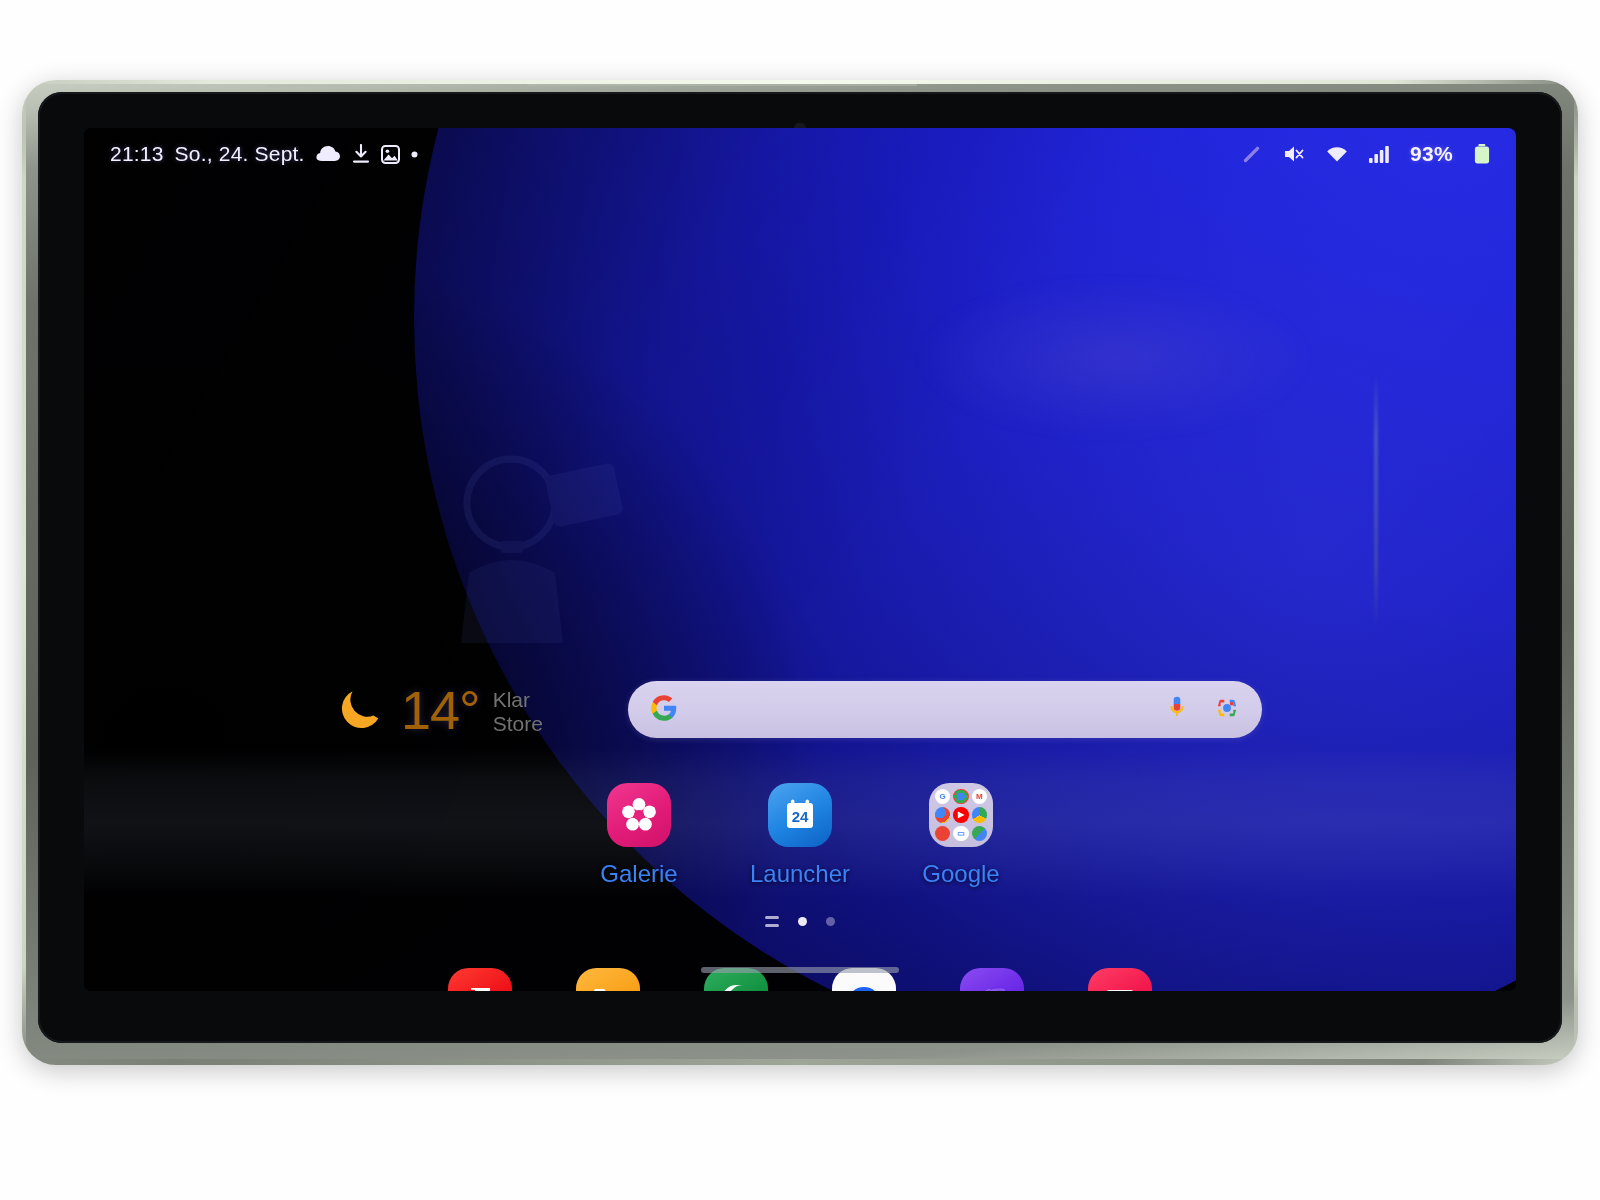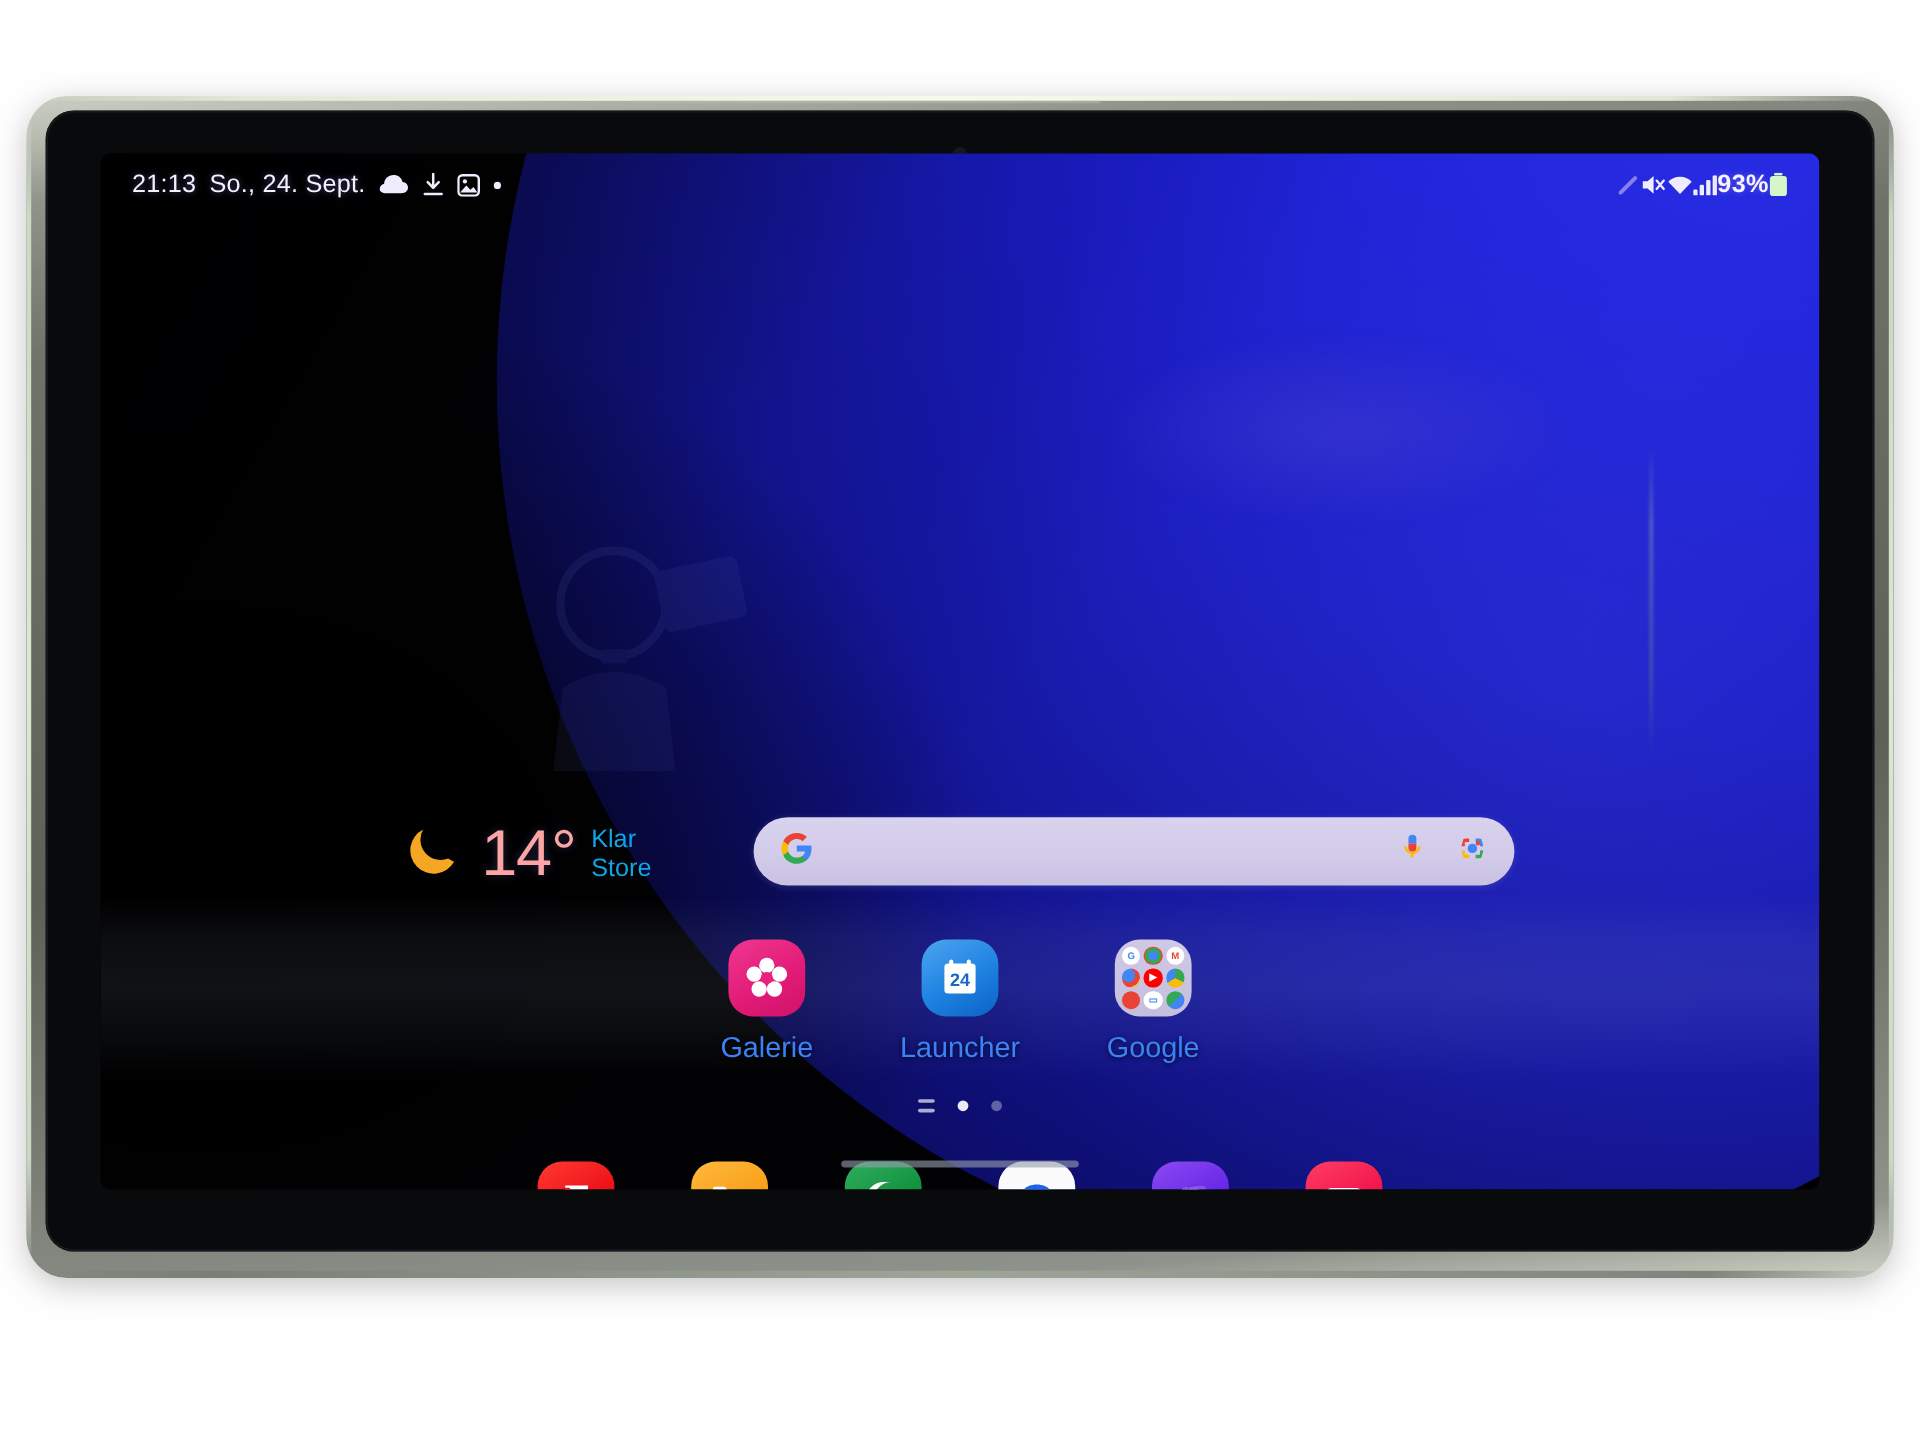--- a/index.html
+++ b/index.html
@@ -46,30 +46,30 @@
     background:radial-gradient(ellipse at 50% 50%, rgba(140,120,200,.16) 0%, rgba(0,0,0,0) 70%);filter:blur(8px);}
   #refl-band{position:absolute;left:0;right:0;top:620px;height:150px;
     background:linear-gradient(180deg, rgba(255,255,255,0) 0%, rgba(150,165,195,.075) 22%, rgba(160,175,205,.10) 50%, rgba(150,165,195,.055) 78%, rgba(255,255,255,0) 100%);}
   #refl-line{position:absolute;left:1290px;top:245px;width:4px;height:255px;border-radius:3px;
     background:linear-gradient(180deg, rgba(90,105,170,.0) 0%, rgba(100,118,190,.55) 25%, rgba(90,100,160,.45) 75%, rgba(70,50,80,.0) 100%);filter:blur(1px);}
 
   
   #statusbar{position:absolute;left:0;right:0;top:0;height:52px;display:flex;align-items:center;
     justify-content:space-between;padding:0 26px;box-sizing:border-box;}
   #sb-left{display:flex;align-items:center;gap:11px;}
-  #sb-right{display:flex;align-items:center;gap:0;}
+  #sb-right{display:flex;align-items:center;gap:21px;}
   .sb-text{color:#f3f0ff;font-size:21px;letter-spacing:.2px;text-shadow:0 0 5px rgba(160,150,255,.45);}
   .sb-ico{display:flex;align-items:center;}
   #batt-pct{color:#f6f3ff;font-size:21px;font-weight:600;letter-spacing:.3px;text-shadow:0 0 5px rgba(160,150,255,.45);}
 
   
   #weather{position:absolute;left:254px;top:555px;display:flex;align-items:center;gap:13px;}
-  #w-temp{color:#fca5a5;font-size:54px;font-weight:300;line-height:1;letter-spacing:-1px;text-shadow:0 0 8px rgba(120,110,200,.35);}
+  #w-temp{color:#a16207;font-size:54px;font-weight:300;line-height:1;letter-spacing:-1px;text-shadow:0 0 8px rgba(120,110,200,.35);}
   #w-txt{display:flex;flex-direction:column;line-height:1.12;margin-top:3px;}
-  #w-txt span{color:#0ea5e9;font-size:21px;font-weight:400;}
+  #w-txt span{color:#737373;font-size:21px;font-weight:400;}
 
   
   #gsearch{position:absolute;left:544px;top:553px;width:634px;height:57px;border-radius:32px;
     background:linear-gradient(180deg,#d9d3ef 0%,#d2cbe9 55%,#c8c1e2 100%);
     display:flex;align-items:center;justify-content:space-between;padding:0 22px;box-sizing:border-box;
     box-shadow:0 1px 6px rgba(140,130,200,.25);}
   #g-right{display:flex;align-items:center;gap:26px;}
 
   
   #appgrid{position:absolute;left:0;right:0;top:655px;display:flex;justify-content:center;gap:0;}

